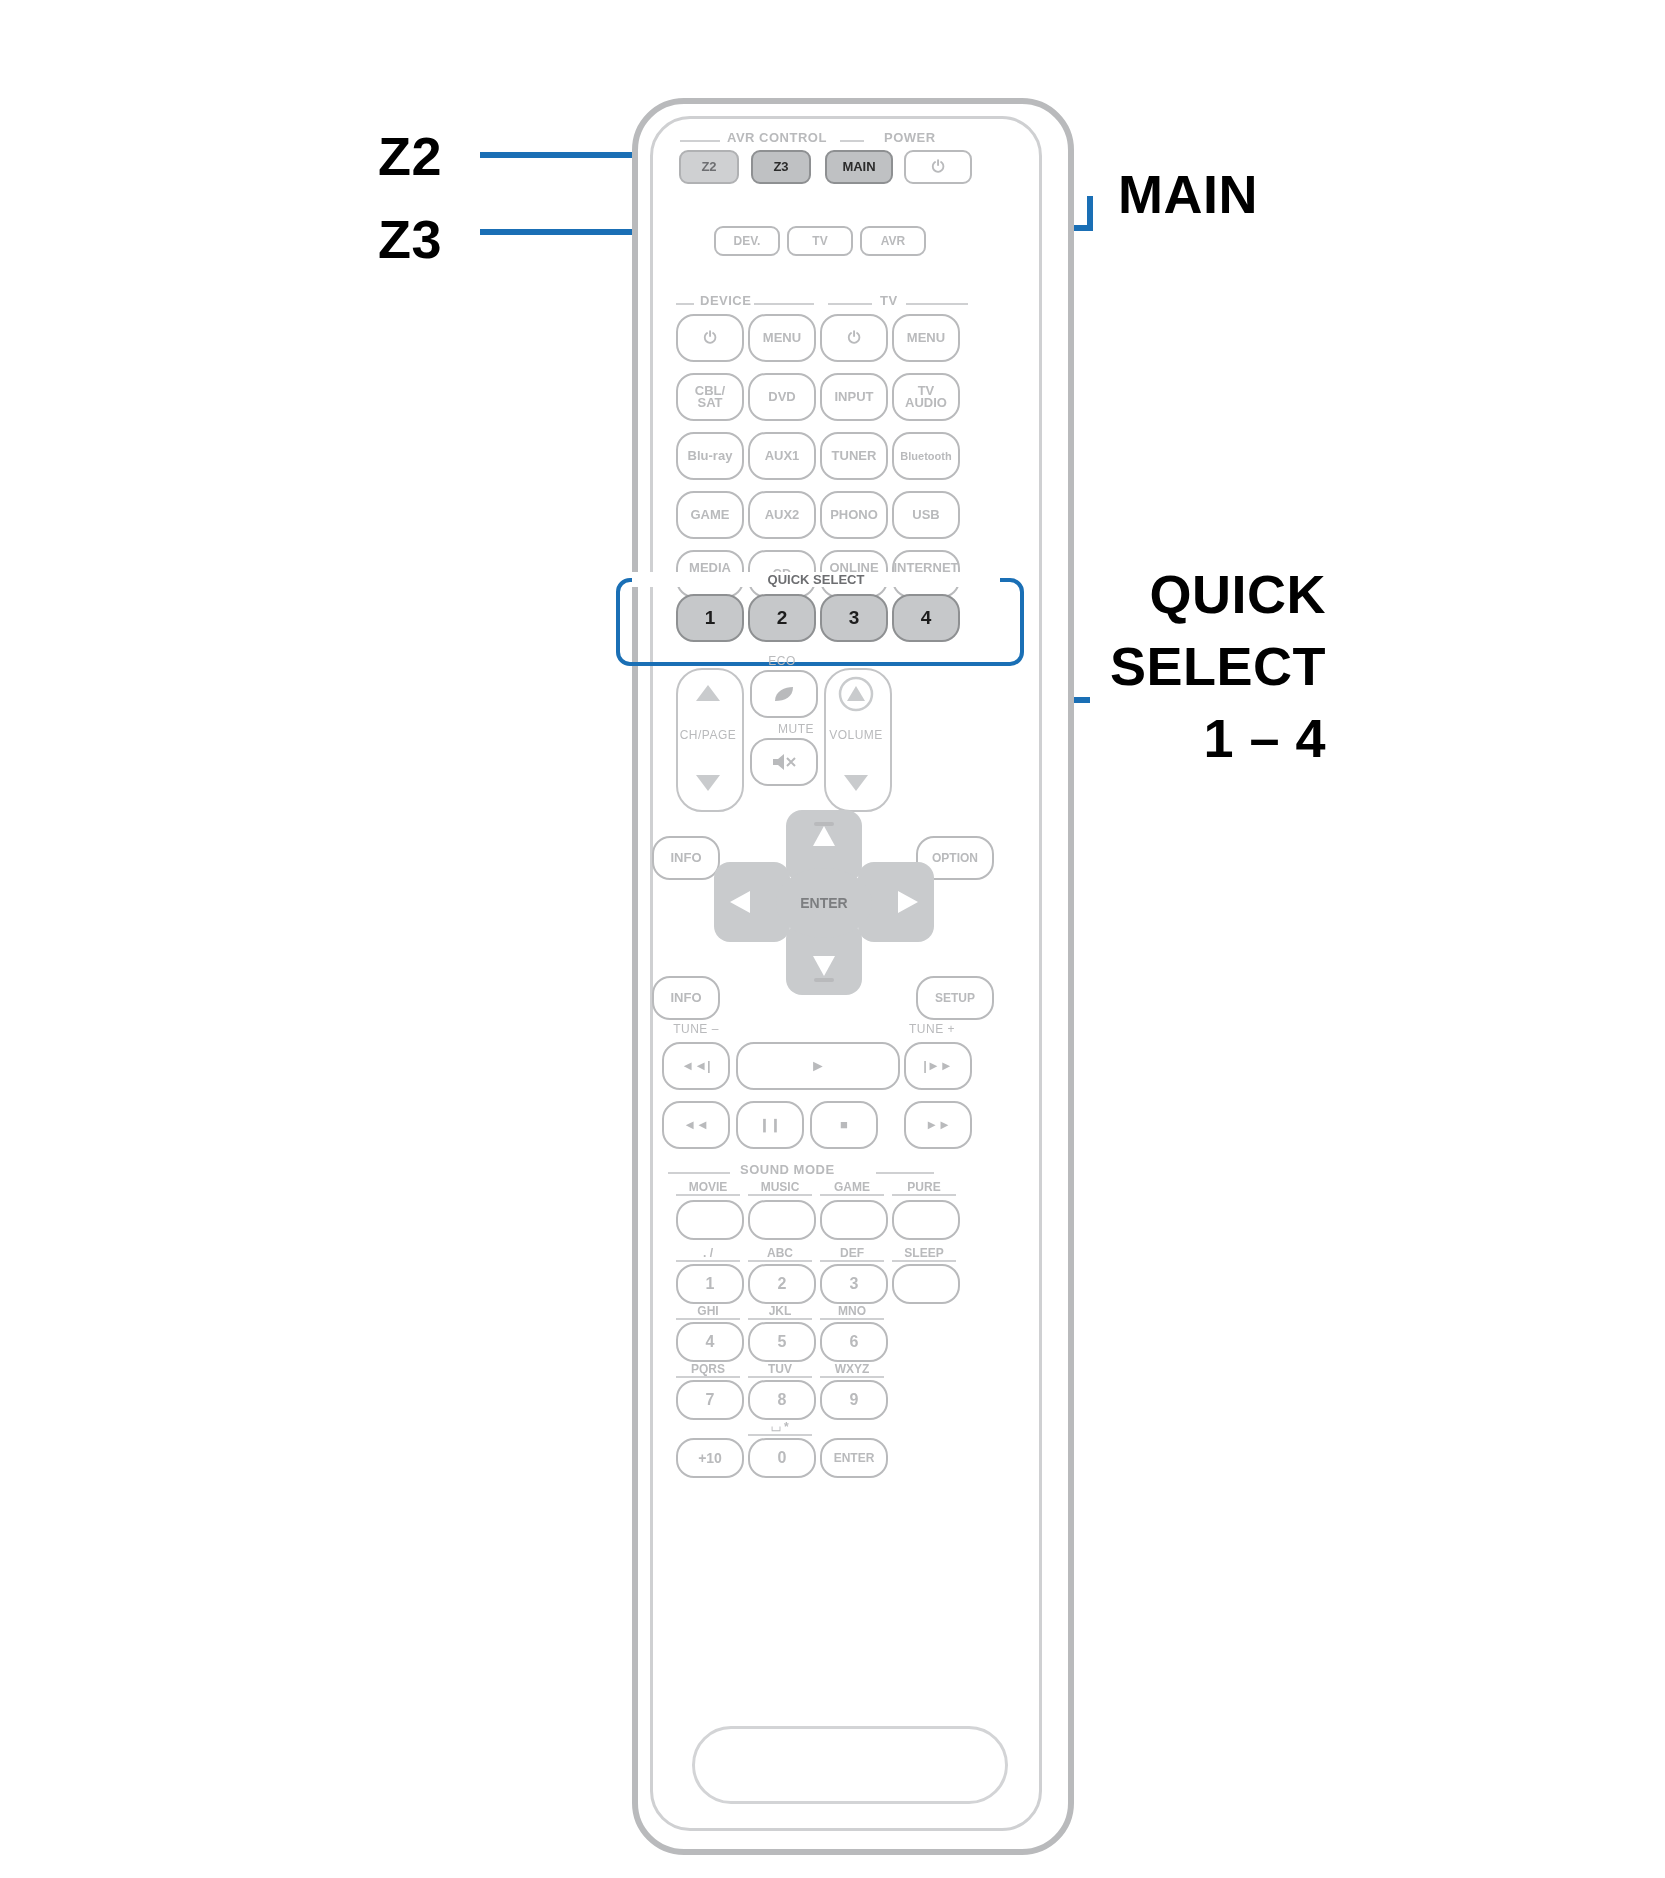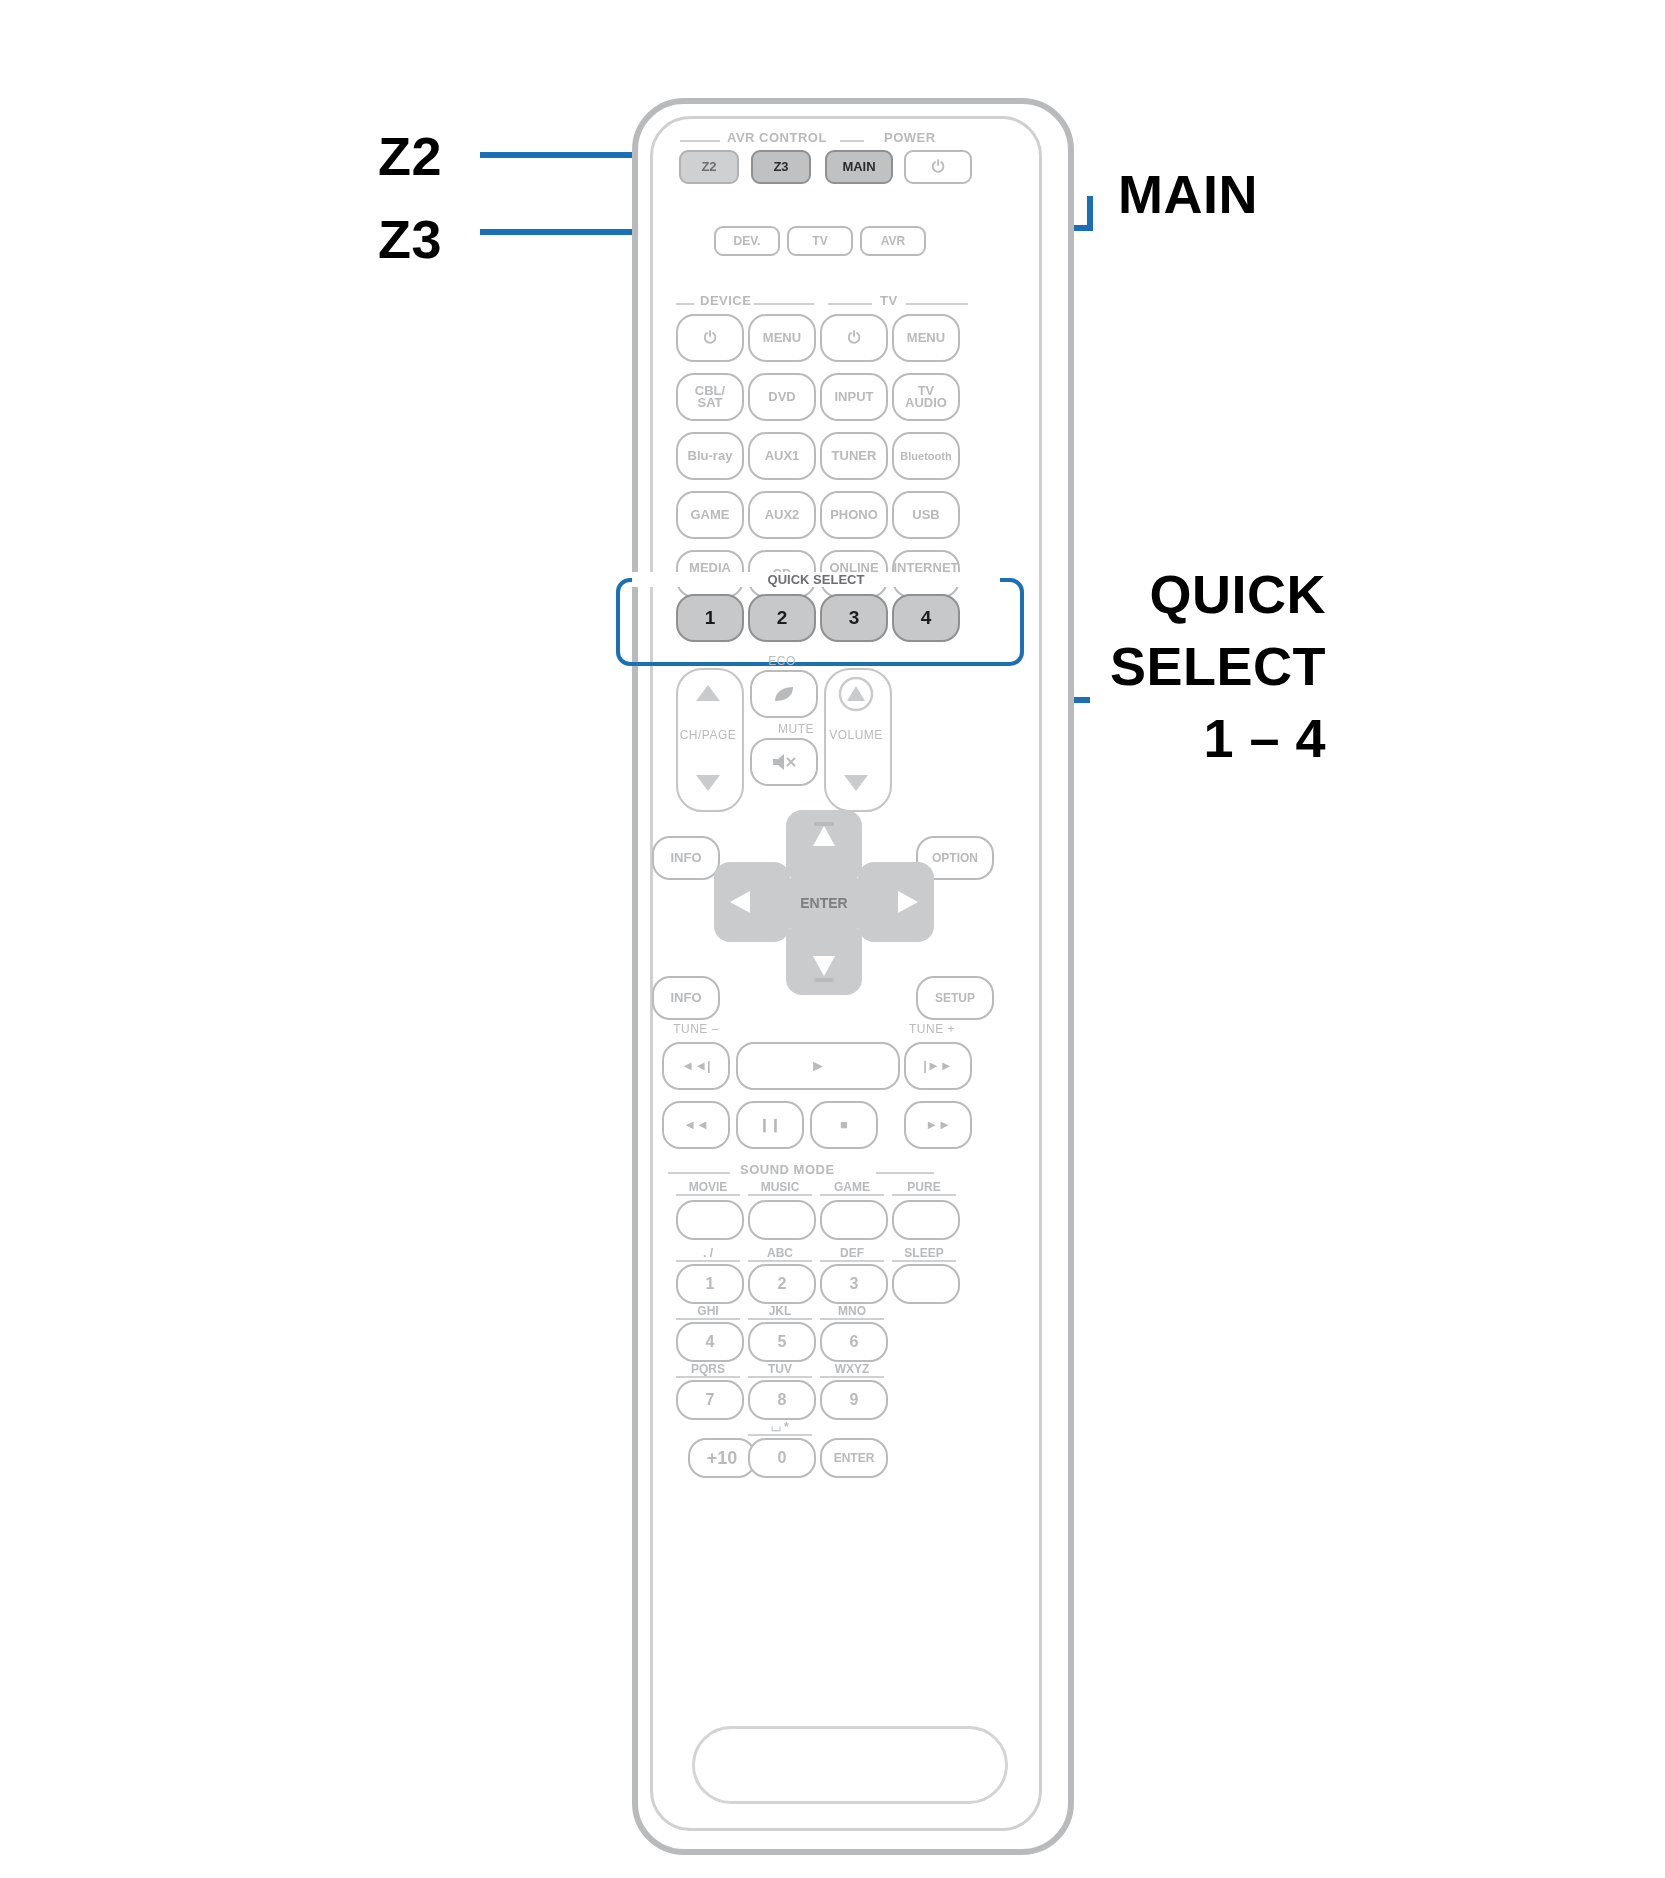--- a/index.html
+++ b/index.html
@@ -248,16 +248,16 @@
   <div class="underlabel" style="left:44px;top:1264px;width:64px;">PQRS</div>
   <div class="underlabel" style="left:116px;top:1264px;width:64px;">TUV</div>
   <div class="underlabel" style="left:188px;top:1264px;width:64px;">WXYZ</div>
 
   <div class="key pill" style="left:44px;top:1282px;width:64px;height:36px;font-size:16px;">7</div>
   <div class="key pill" style="left:116px;top:1282px;width:64px;height:36px;font-size:16px;">8</div>
   <div class="key pill" style="left:188px;top:1282px;width:64px;height:36px;font-size:16px;">9</div>
 
   <div class="underlabel" style="left:116px;top:1322px;width:64px;">⌴ *</div>
 
-  <div class="key pill" style="left:56px;top:1340px;width:64px;height:36px;font-size:18px;">+10</div>
+  <div class="key pill" style="left:44px;top:1340px;width:64px;height:36px;font-size:14px;">+10</div>
   <div class="key pill" style="left:116px;top:1340px;width:64px;height:36px;font-size:16px;">0</div>
   <div class="key pill" style="left:188px;top:1340px;width:64px;height:36px;font-size:12px;">ENTER</div>
 </div>
 
 </body></html>

